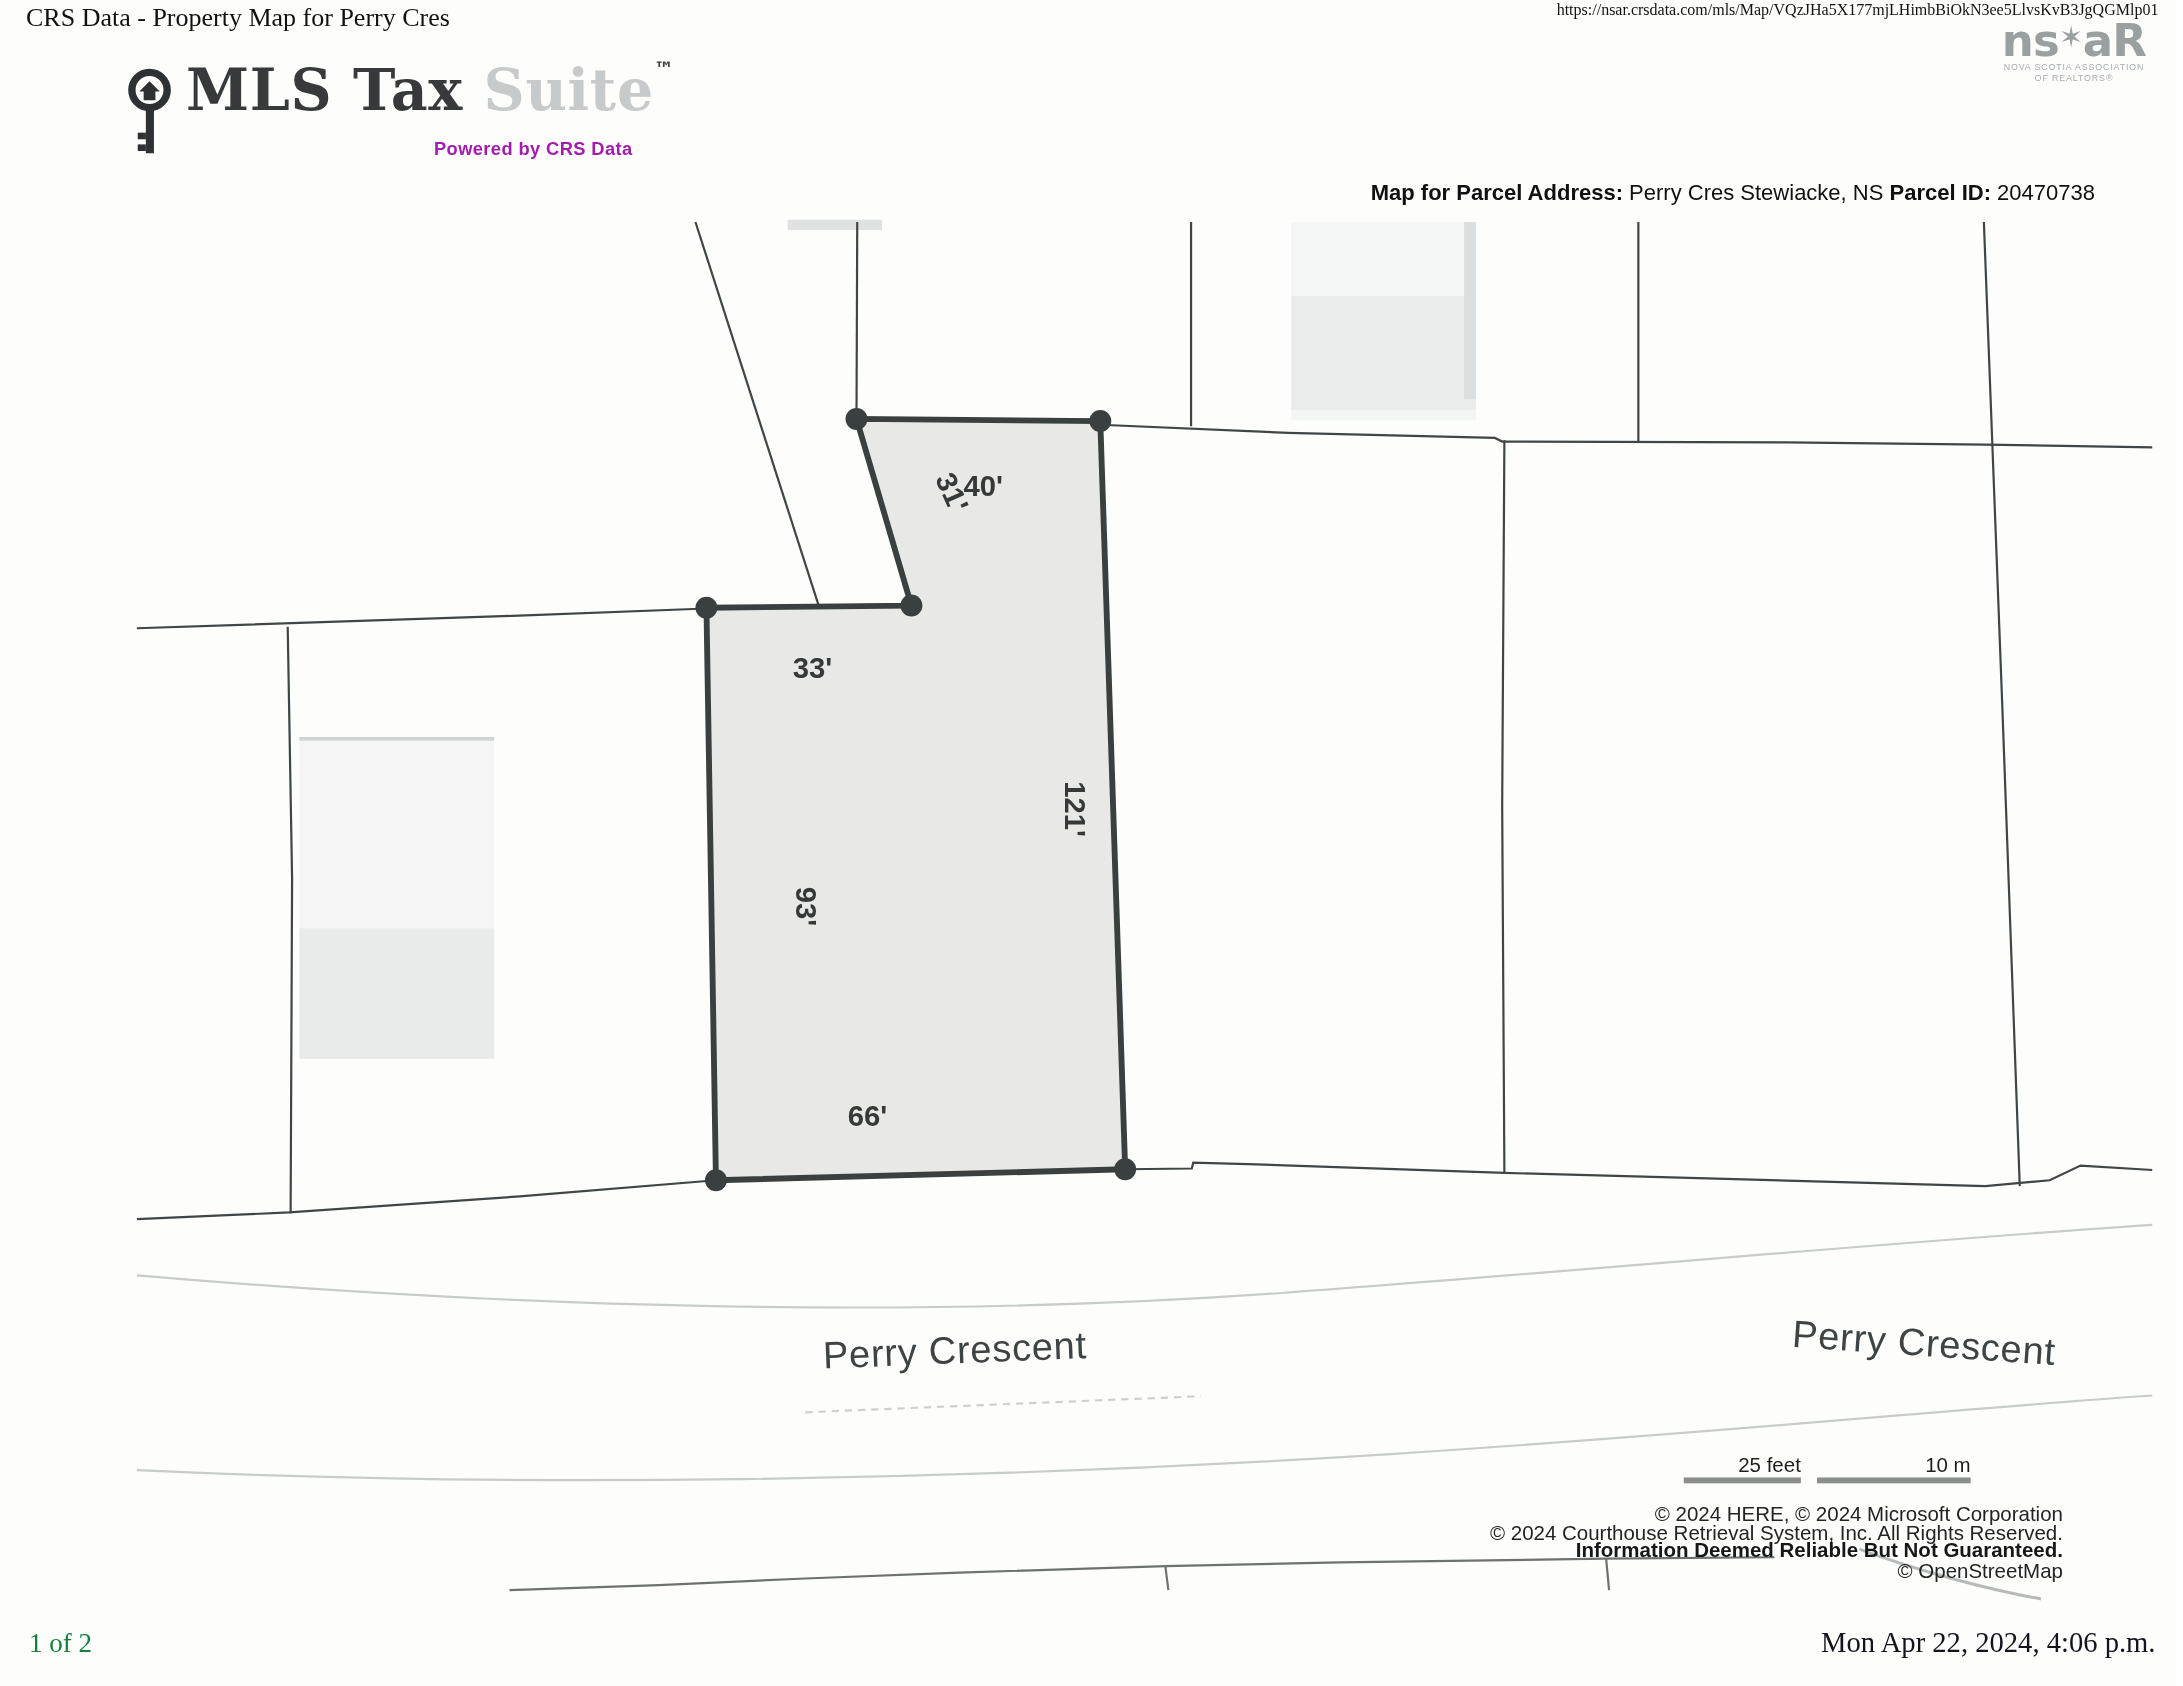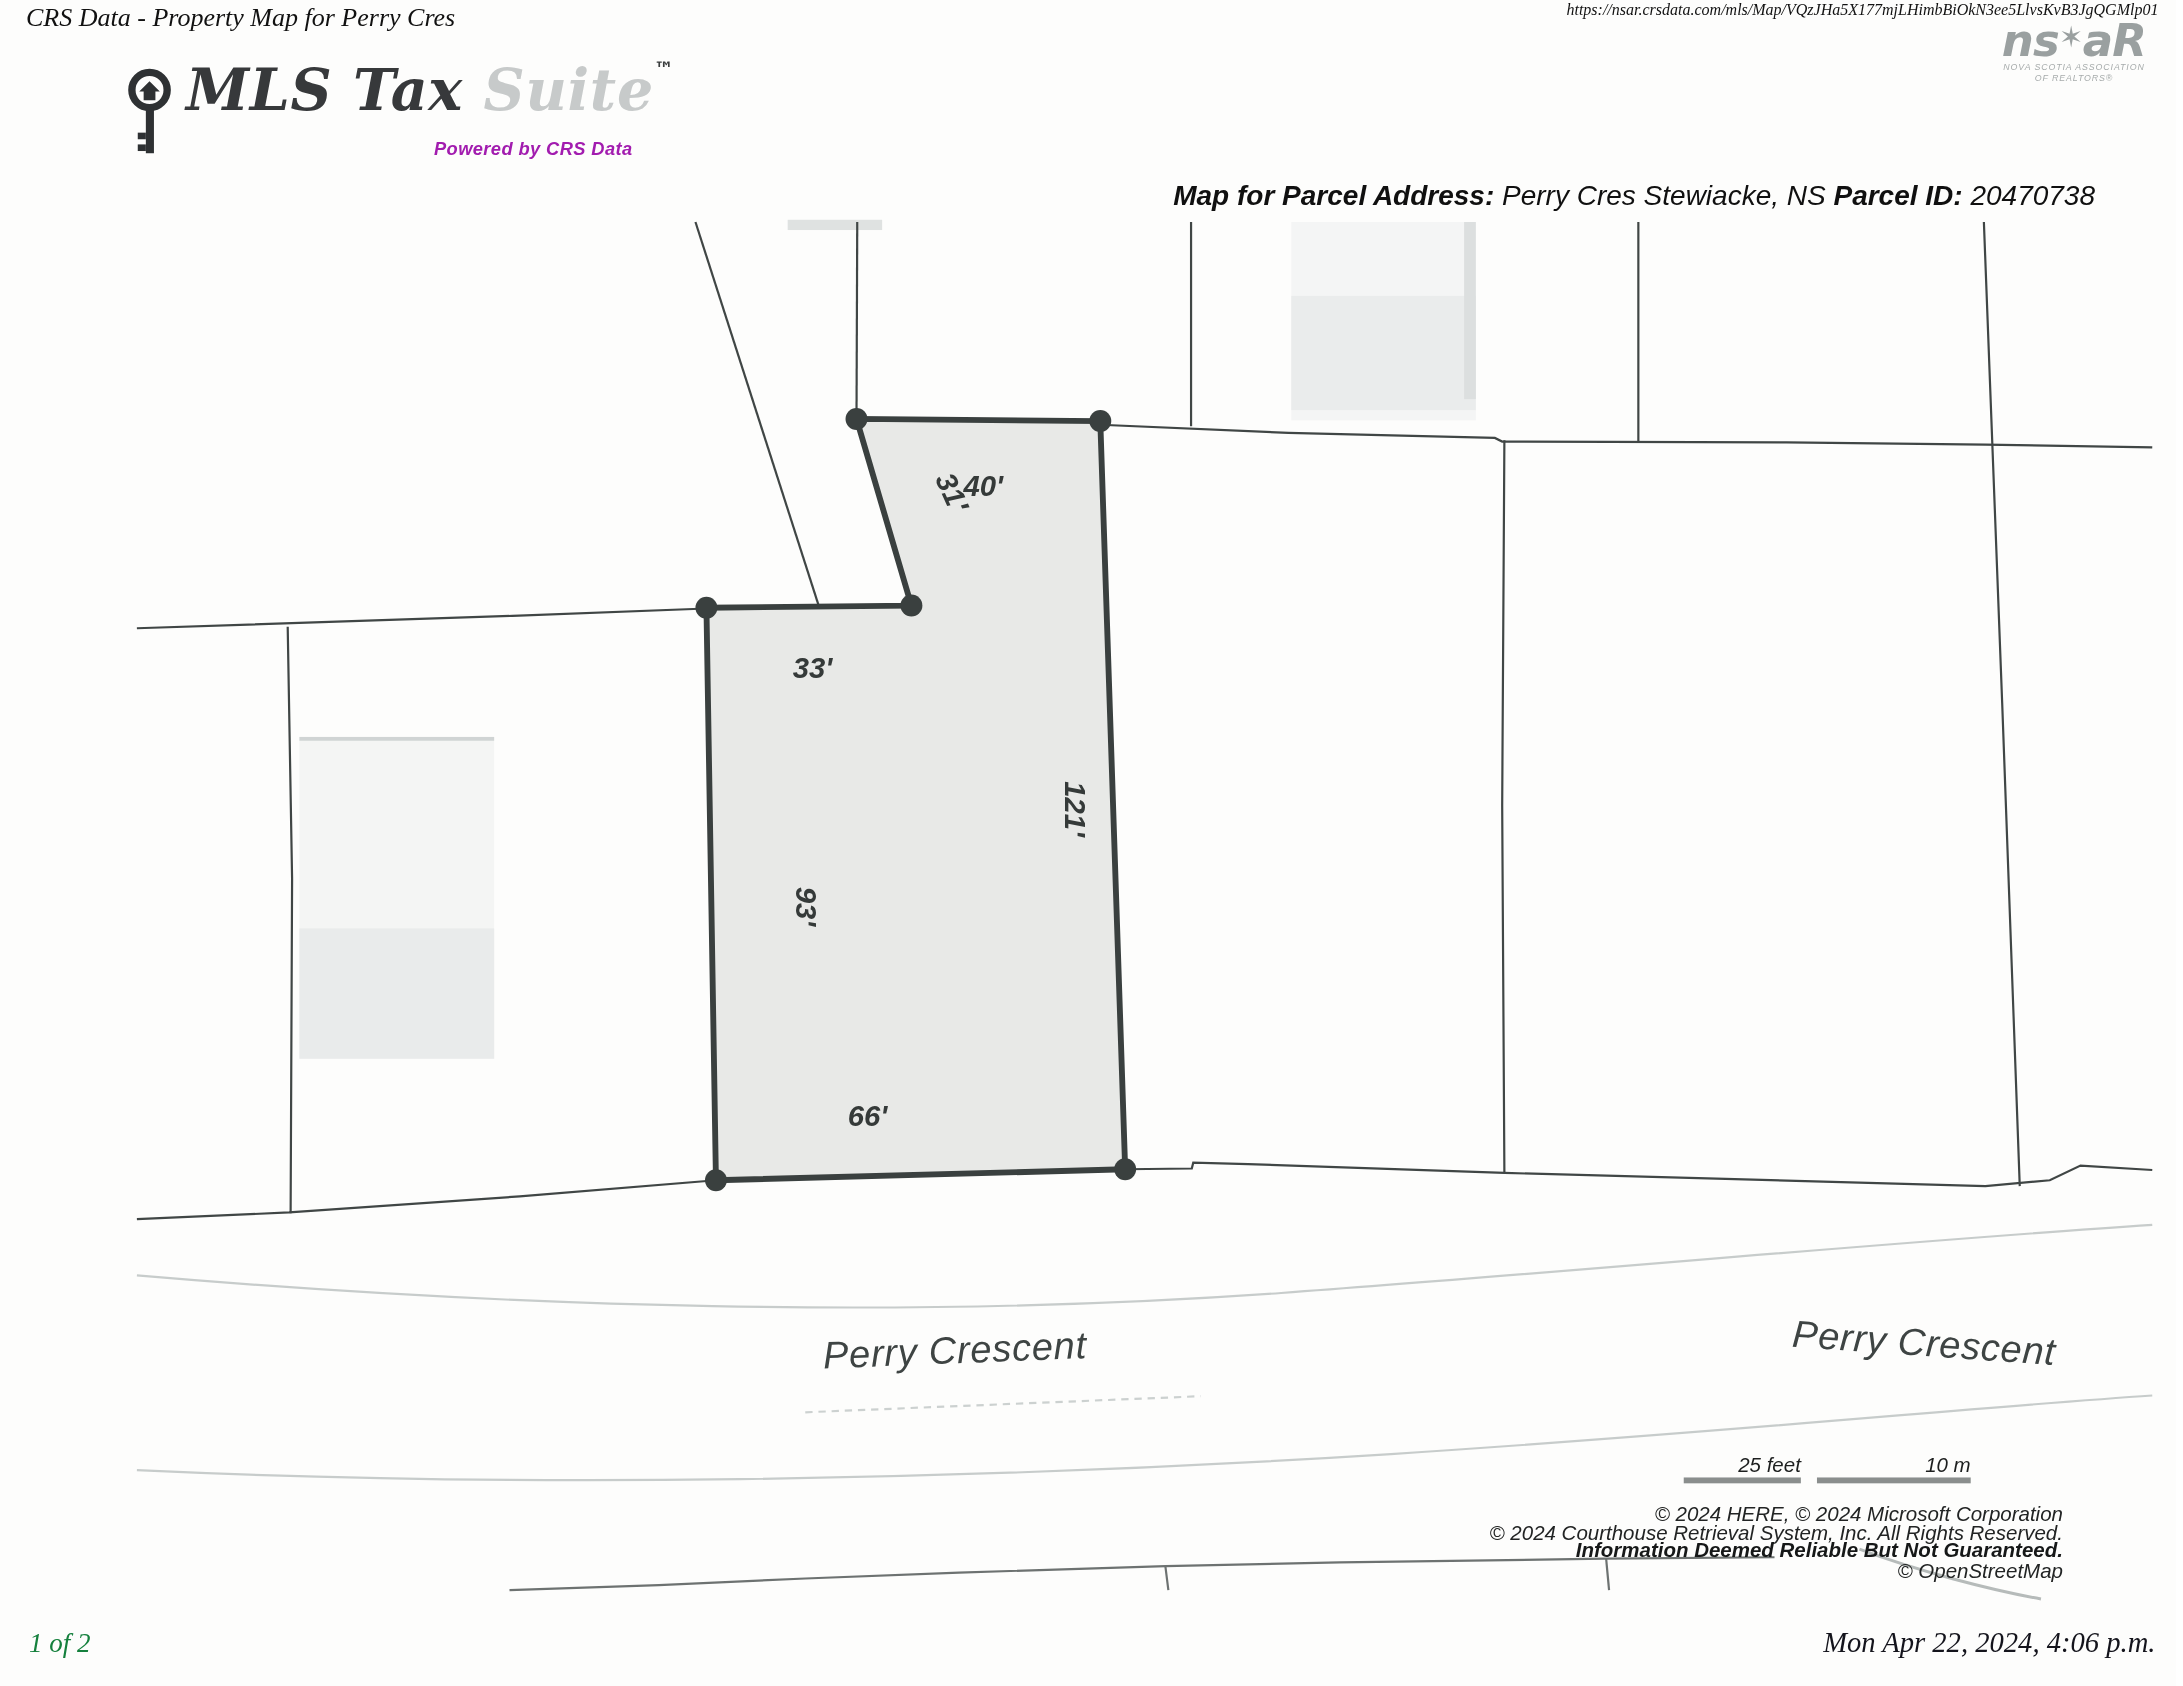--- a/index.html
+++ b/index.html
@@ -1,38 +1,38 @@
 <!DOCTYPE html>
 <html style="font-size:11.7px"><head>
 <meta charset="utf-8">
 <style>
   html,body{margin:0;padding:0;background:#ffffff;}
   #page{
     position:relative;width:2176px;height:1687px;background:#fdfdfc;overflow:hidden;
-    font-family:"Liberation Sans",sans-serif;color:#1c1c1c;font-style:italic;
+    font-family:"Liberation Sans",sans-serif;color:#1c1c1c;
   }
   .serif{font-family:"Liberation Serif",serif;}
   
   #doc-title{position:absolute;left:26px;top:2.9px;font-size:26px;color:#111;}
   #doc-url{position:absolute;right:17.6px;top:1px;font-size:16px;color:#121212;z-index:3;}
   
   #nsar{position:absolute;right:7px;top:16px;width:190px;text-align:center;z-index:2;color:#9aa0a0;}
   #nsar .word{font-family:"DejaVu Sans",sans-serif;font-weight:bold;font-size:45px;line-height:42px;letter-spacing:-0.7px;}
   #nsar .star{font-size:29px;vertical-align:8.8px;}
   #nsar .assoc{font-size:8.8px;letter-spacing:0.9px;color:#a6abab;line-height:11px;}
   
   #mls-logo{position:absolute;left:126px;top:62px;width:527px;height:103px;}
   #key-icon{position:absolute;left:0;top:2.9px;}
   #brand{position:absolute;left:60px;top:-5.9px;font-family:"DejaVu Serif",serif;font-weight:bold;font-size:57px;letter-spacing:0.7px;white-space:nowrap;}
   #brand .dark{color:#37393b;}
   #brand .light{color:#c7caca;}
   #brand .tm{font-size:20px;color:#3a3d3d;vertical-align:34px;font-family:"DejaVu Sans",sans-serif;}
   #brand-tagline{position:absolute;left:308px;top:76px;font-weight:bold;font-size:18.3px;color:#a21caf;letter-spacing:0.4px;}
   
-  #parcel-line{position:absolute;right:81px;top:180px;font-size:28px;color:#101010;white-space:nowrap;}
+  #parcel-line{position:absolute;right:81px;top:180px;font-size:22px;color:#101010;white-space:nowrap;}
   #parcel-line b{font-weight:bold;}
   
   #page-num{position:absolute;left:29px;top:1628px;font-size:27px;color:#15803d;}
   #print-date{position:absolute;right:20.5px;top:1627px;font-size:28.6px;color:#14141c;}
   
   #map{position:absolute;left:0;top:0;z-index:1;}
   text.dim{font-family:"Liberation Sans",sans-serif;font-size:40px;font-weight:600;fill:#353a39;}
   text.street{font-family:"Liberation Sans",sans-serif;font-size:52px;fill:#3e4443;letter-spacing:1px;}
   text.scalelbl{font-family:"Liberation Sans",sans-serif;font-size:28px;fill:#1d1f1f;}
   text.attr{font-family:"Liberation Sans",sans-serif;font-size:28px;fill:#222424;}

